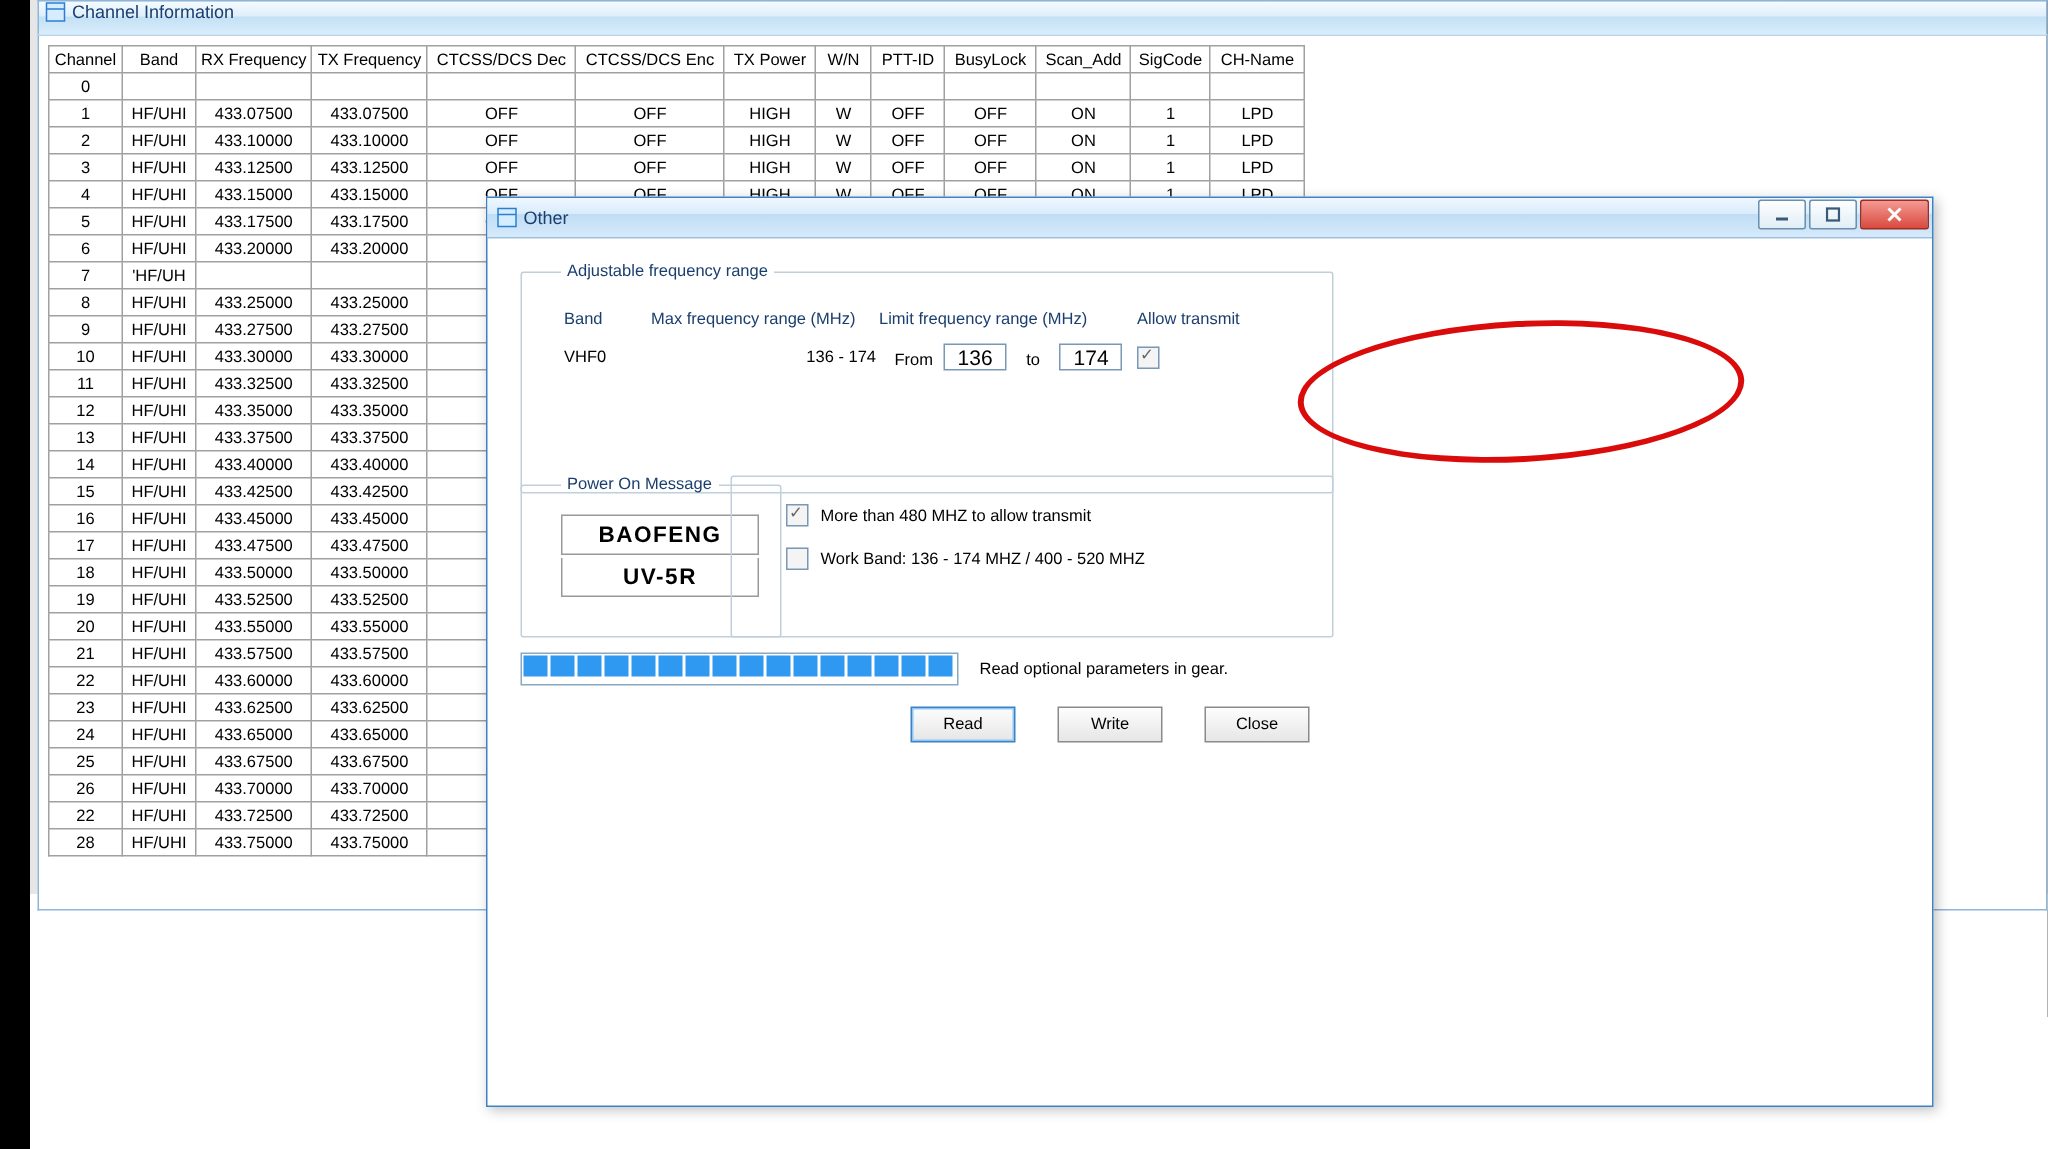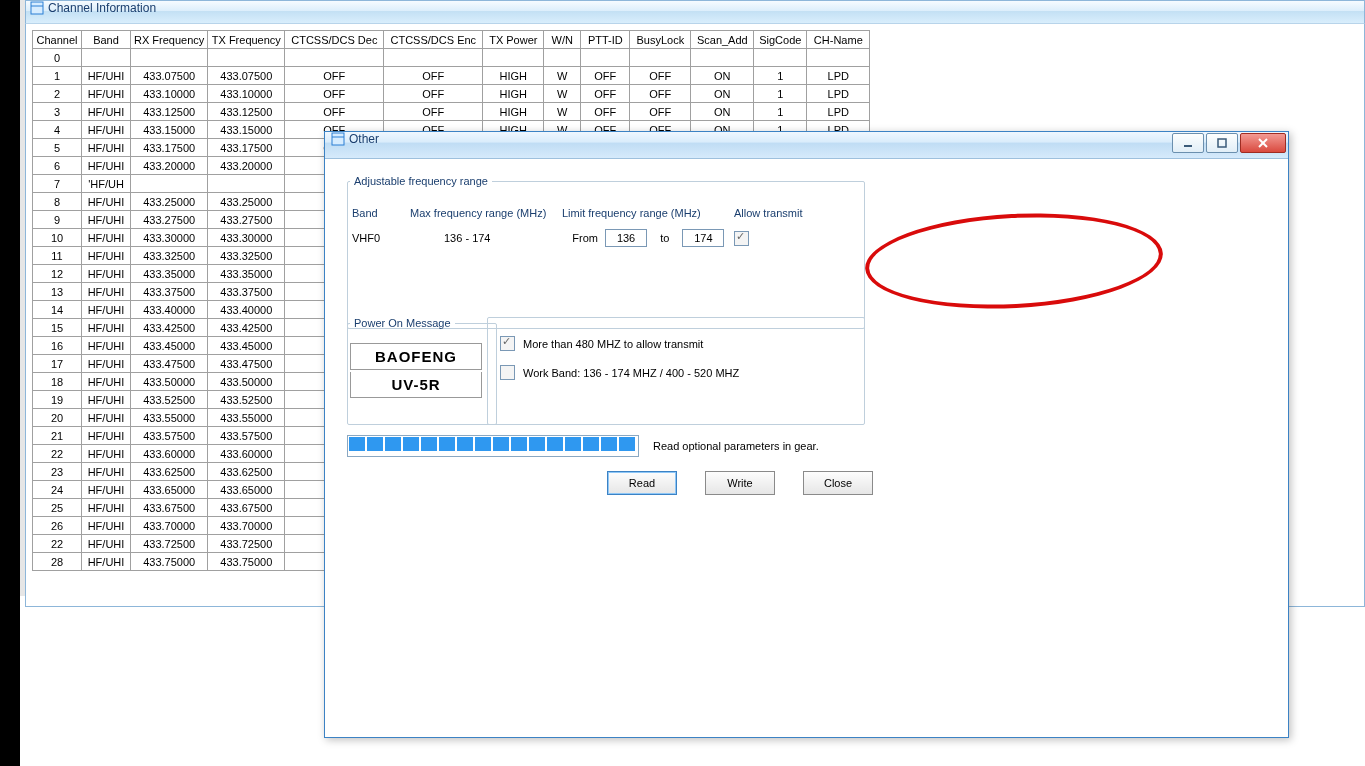--- a/index.html
+++ b/index.html
@@ -45,48 +45,48 @@
   
   .dlg-other {
     position:absolute; left:324px; top:131px; width:963px; height:605px;
     background:#fff; border:1px solid #3c82c4;
     box-shadow: 2px 2px 8px rgba(0,0,0,.25);
   }
   .dlg-titlebar {
     height:26px;
     background: linear-gradient(to bottom, #eff7ff 0%, #d9ecfb 40%, #bfdcf4 41%, #d6eafb 100%);
     border-bottom:1px solid #9ec0dd;
-    display:flex; padding-left:6px; position:relative;
+    display:flex; align-items:center; padding-left:6px; position:relative;
   }
   .dlg-title { color:#1a3e6e; font-size:12px; }
   .winbtns { position:absolute; right:2px; top:1px; display:flex; gap:2px; }
   .winbtn {
     width:30px; height:18px; border:1px solid #6b8fae; border-radius:2px;
     background: linear-gradient(to bottom, #fdfefe, #e1eef7);
     display:flex; align-items:center; justify-content:center; font-size:10px; cursor:default;
   }
   .winbtn.close { background: linear-gradient(to bottom, #f39a93, #d94a3f); border-color:#9f2c22; color:#fff; font-weight:bold; width:44px; }
   .winbtn svg { display:block; }
 
   .dlg-body { position:relative; padding:16px 20px; }
 
   fieldset.gb {
     border:1px solid #bfcfdc; border-radius:2px;
-    margin:0; padding:12px 14px 14px 2px;
+    margin:0; padding:12px 14px 14px 26px;
   }
   fieldset.gb > legend { padding:0 4px; color:#1a3e6e; font-size:11px; }
 
   .gb-freq { position:absolute; left:22px; top:16px; width:500px; height:126px; }
 
   .freq-table { width:100%; margin-top:2px; }
   .freq-table td { padding:4px 0; font-size:11px; vertical-align:middle; }
   .hdr-row td { color:#1a3e6e; }
 
   input.num {
-    width:36px; height:16px; font-size:11px; text-align:center;
+    width:36px; height:16px; font-size:14px; text-align:center;
     border:1px solid #7a98b5; padding:0 2px;
   }
   .ff-lbl { display:inline-block; width:36px; text-align:right; margin-right:4px;}
   .chk {
     display:inline-block; width:13px; height:13px;
     border:1px solid #7a98b5; background:#f4f4f4; position:relative; vertical-align:middle;
   }
   .chk::after{content:"✓"; position:absolute; left:1px; top:-2px; font-size:11px; color:#666;}
   .chk.unchecked::after{content:"";}
 
@@ -638,21 +638,21 @@
       <table class="freq-table">
         <tbody>
             <tr class="hdr-row">
           <td style="width:56px;">Band</td>
           <td style="width:150px;">Max frequency range (MHz)</td>
           <td style="width:170px;">Limit frequency range (MHz)</td>
           <td>Allow transmit</td>
         </tr>
         <tr>
           <td>VHF0</td>
-          <td style="padding-left:34px;">136 - 174</td>
+          <td style="padding-left:34px;text-align:right;">136 - 174</td>
           <td>
             <span class="ff-lbl">From</span>
             <input class="num" value="136" style="">
             <span style="margin:0 10px;">to</span>
             <input class="num" value="174" style="">
           </td>
           <td><span class="chk"></span></td>
         </tr>
       </tbody>
         </table>

